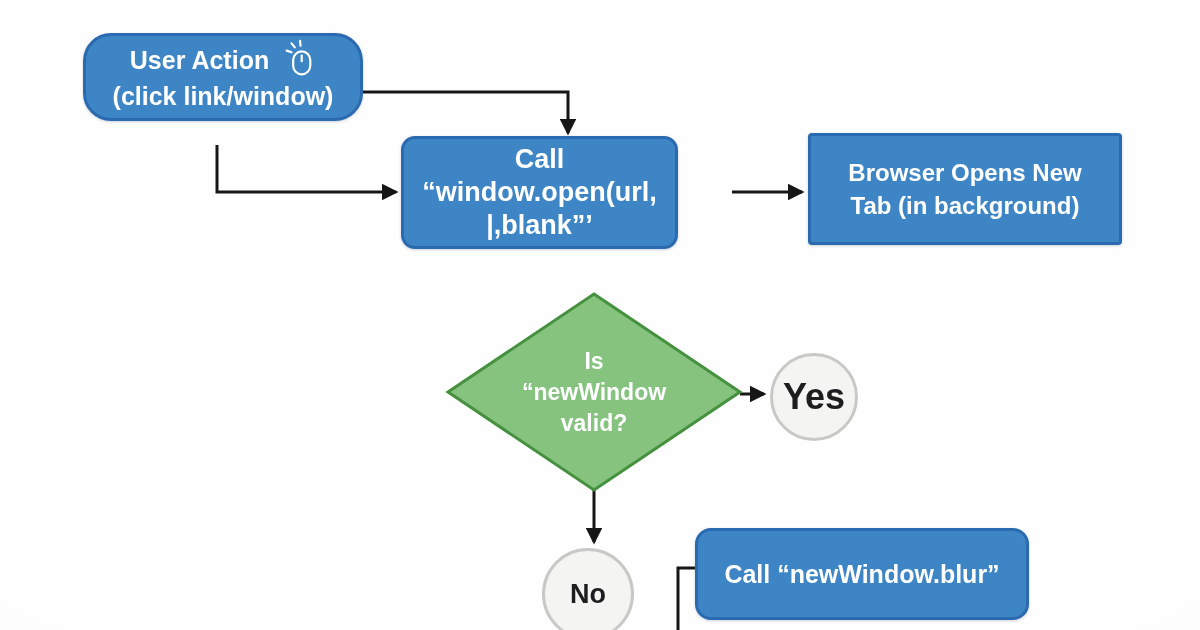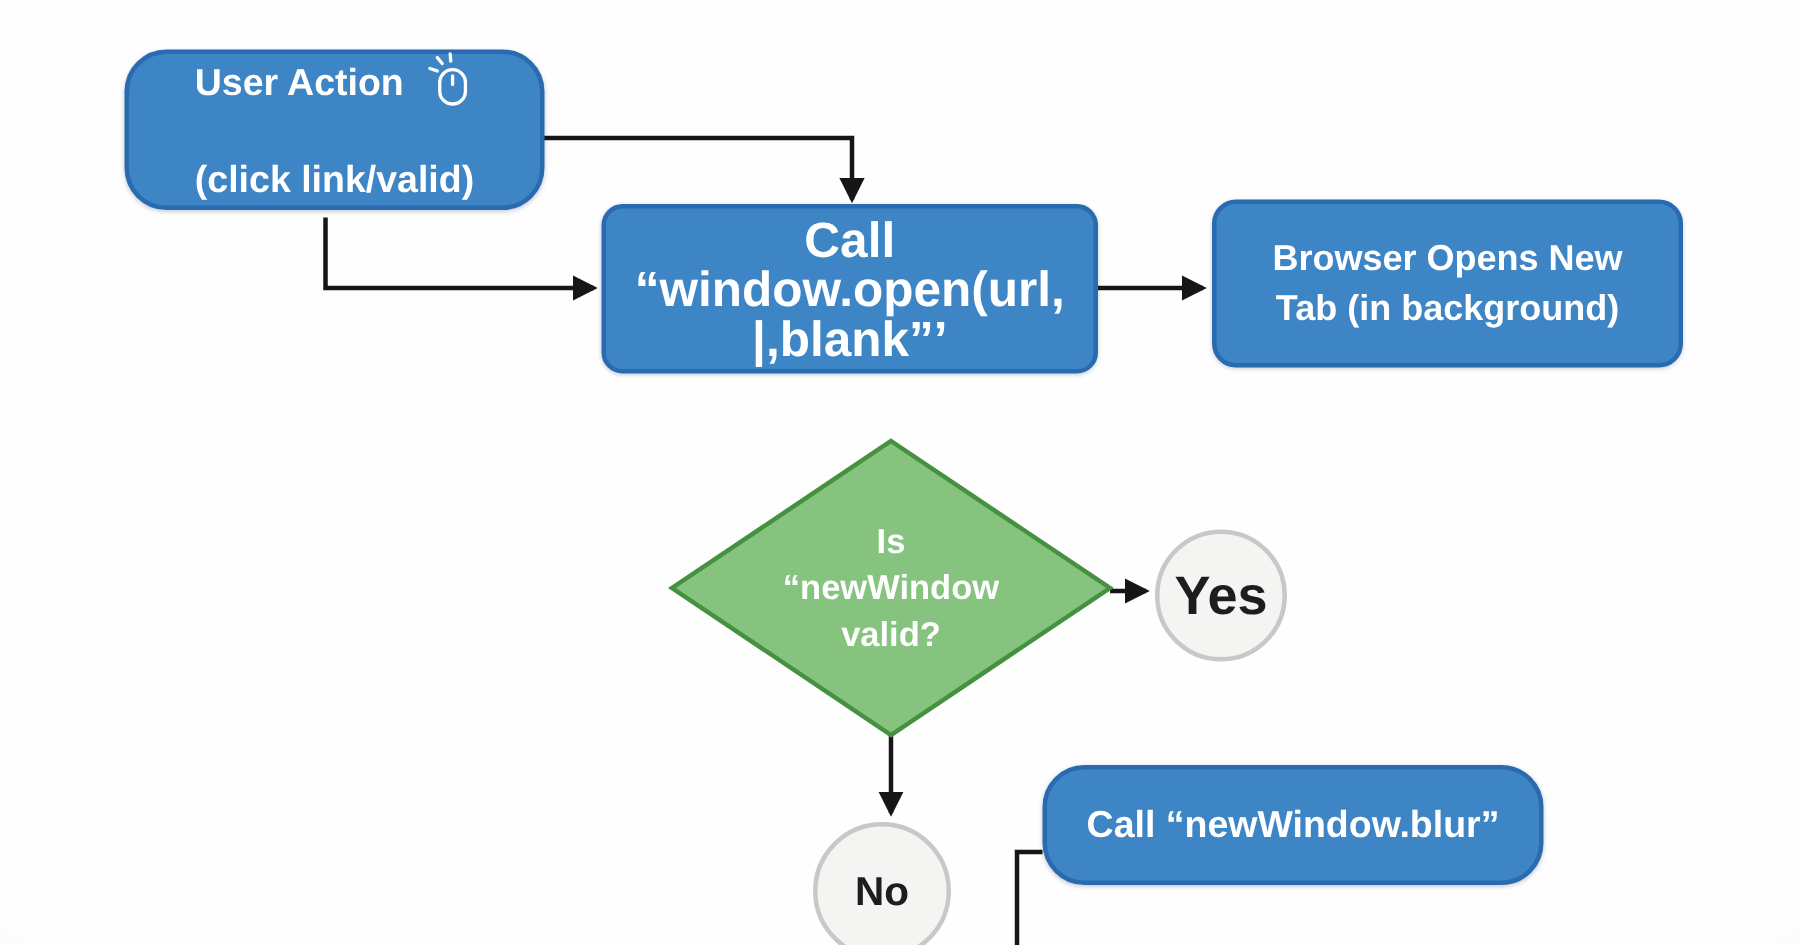--- a/index.html
+++ b/index.html
@@ -44,53 +44,53 @@
     <path d="M362 92 H568 V133" marker-end="url(#arrow)" style="fill:none;stroke:var(--connector);stroke-width:3"></path>
     <path d="M217 145 V192 H396" marker-end="url(#arrow)" style="fill:none;stroke:var(--connector);stroke-width:3"></path>
     <path d="M732 192 H802" marker-end="url(#arrow)" style="fill:none;stroke:var(--connector);stroke-width:3"></path>
     <path d="M740 394 H764" marker-end="url(#arrow)" style="fill:none;stroke:var(--connector);stroke-width:3"></path>
     <path d="M594 490 V542" marker-end="url(#arrow)" style="fill:none;stroke:var(--connector);stroke-width:3"></path>
     <path d="M695 568 H678 V634" style="fill:none;stroke:var(--connector);stroke-width:3"></path>
 
     <polygon points="594,294 740,392 594,490 448,392" style="fill:var(--decision_fill);stroke:var(--decision_border);stroke-width:3"></polygon>
   </svg>
 
-  <div class="node process" style="left:83px;top:33px;width:280px;height:107px;border-radius:28px;font-size:25px;line-height:34px;justify-content:space-between;">
+  <div class="node process" style="left:83px;top:33px;width:280px;height:88px;border-radius:28px;font-size:25px;line-height:34px;">
     <div class="row">
       <span class="label">User Action</span>
       <svg class="mouse-icon" viewBox="0 0 38 46" width="31" height="38">
         <rect x="10" y="15" width="21" height="28" rx="10.5"></rect>
         <line x1="20.5" y1="20" x2="20.5" y2="27"></line>
         <line x1="12" y1="10" x2="8" y2="5"></line>
         <line x1="19" y1="8" x2="18.5" y2="2"></line>
         <line x1="8" y1="16" x2="2" y2="14"></line>
       </svg>
     </div>
-    <span class="label">(click link/valid)</span>
+    <span class="label">(click link/window)</span>
   </div>
 
-  <div class="node process" style="left:401px;top:136px;width:331px;height:113px;border-radius:14px;font-size:33px;line-height:33px;">
+  <div class="node process" style="left:401px;top:136px;width:277px;height:113px;border-radius:14px;font-size:27px;line-height:33px;">
     <span class="label">Call “window.open(url,
 |,blank”’</span>
   </div>
 
-  <div class="node process" style="left:808px;top:133px;width:314px;height:112px;border-radius:16px;font-size:24px;line-height:33px;">
+  <div class="node process" style="left:808px;top:133px;width:314px;height:112px;border-radius:4px;font-size:24px;line-height:33px;">
     <span class="label">Browser Opens New
 Tab (in background)</span>
   </div>
 
   <div class="diamond-label" style="left:594px;top:392px;width:230px;font-size:23px;line-height:31px;text-align:center;">Is
 “newWindow
 valid?</div>
 
   <div class="terminal" style="position:absolute;left:770px;top:353px;width:82px;height:82px;font-size:36px;">
     <span>Yes</span>
   </div>
 
   <div class="terminal" style="position:absolute;left:542px;top:548px;width:86px;height:86px;font-size:27px;">
     <span>No</span>
   </div>
 
-  <div class="node process" style="left:695px;top:510px;width:334px;height:80px;border-radius:28px;font-size:25px;line-height:33px;">
+  <div class="node process" style="left:695px;top:528px;width:334px;height:92px;border-radius:16px;font-size:25px;line-height:33px;">
     <span class="label">Call “newWindow.blur”</span>
   </div>
 
 </div>
 
 </body></html>

